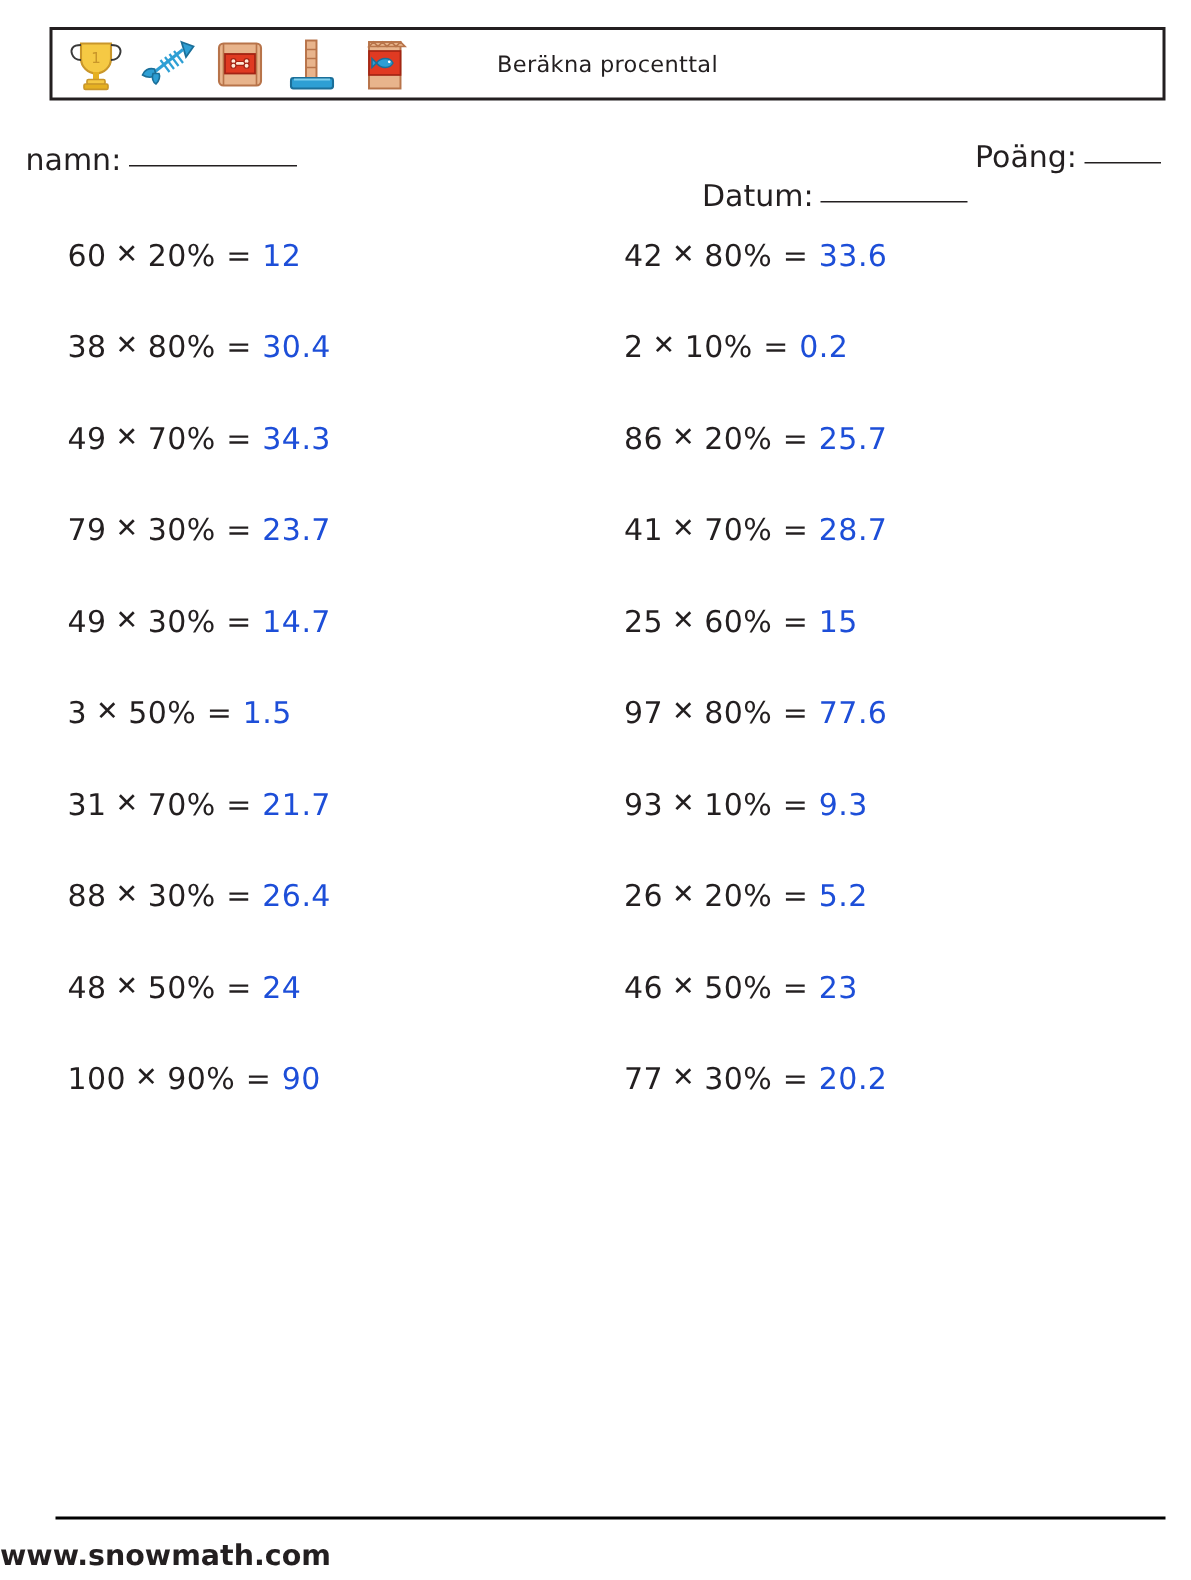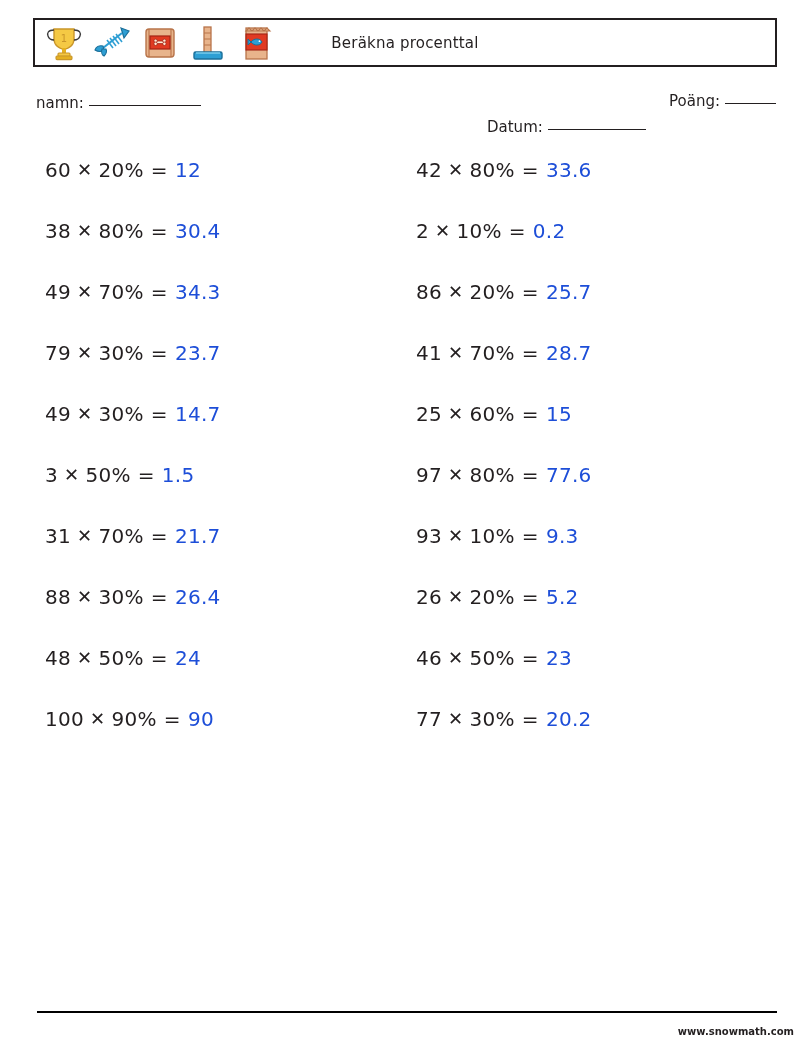--- a/index.html
+++ b/index.html
@@ -56,25 +56,25 @@
     font-size: 15px;
     letter-spacing: .2px;
     color: #231f20;
     pointer-events: none;
     border-radius: 16px;
   }
 
   
   #meta-row {
     position: absolute;
-    left: 36px;
+    left: 17px;
     top: 92px;
     width: 744px;
     height: 26px;
-    font-size: 15px;
+    font-size: 20px;
   }
   .meta-field {
     position: absolute;
     white-space: nowrap;
     display: flex;
     align-items: baseline;
     gap: 5px;
   }
   #meta-name  { left: 0px;   top: 2px; }
   #meta-date  { left: 451px; top: 0px; margin-top: 26px; }
@@ -131,22 +131,22 @@
     top: 1011px;
     width: 740px;
     height: 0;
     border-top: 2.2px solid #000000;
   }
   #footer-url {
     position: absolute;
     left: 0;
     top: 1026px;
     width: 794px;
-    text-align: right;
-    font-size: 10px;
+    text-align: left;
+    font-size: 19px;
     font-weight: bold;
     color: #231f20;
   }
 </style>
 </head>
 <body>
 
 <div id="header-box">
 
   <div id="icon-strip">

